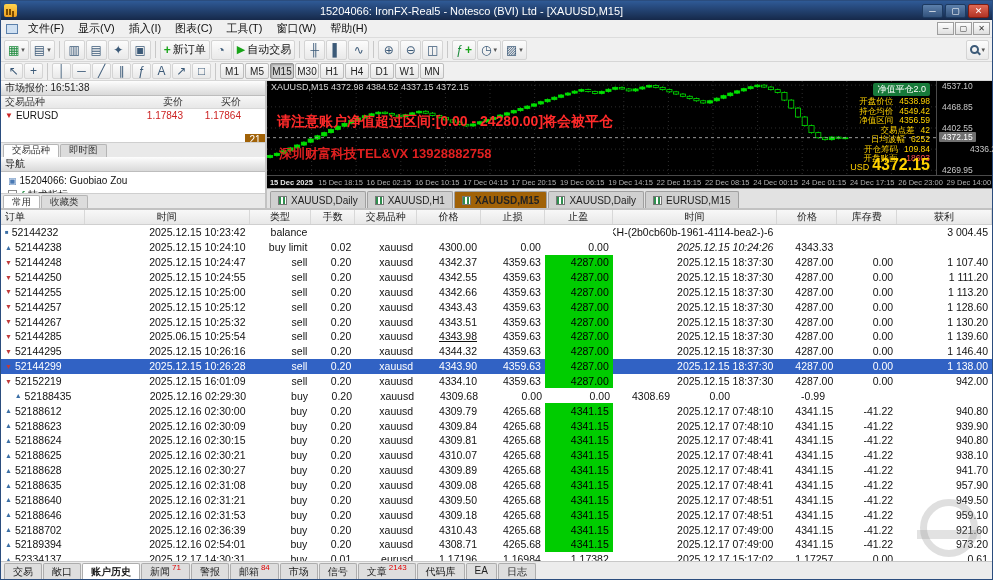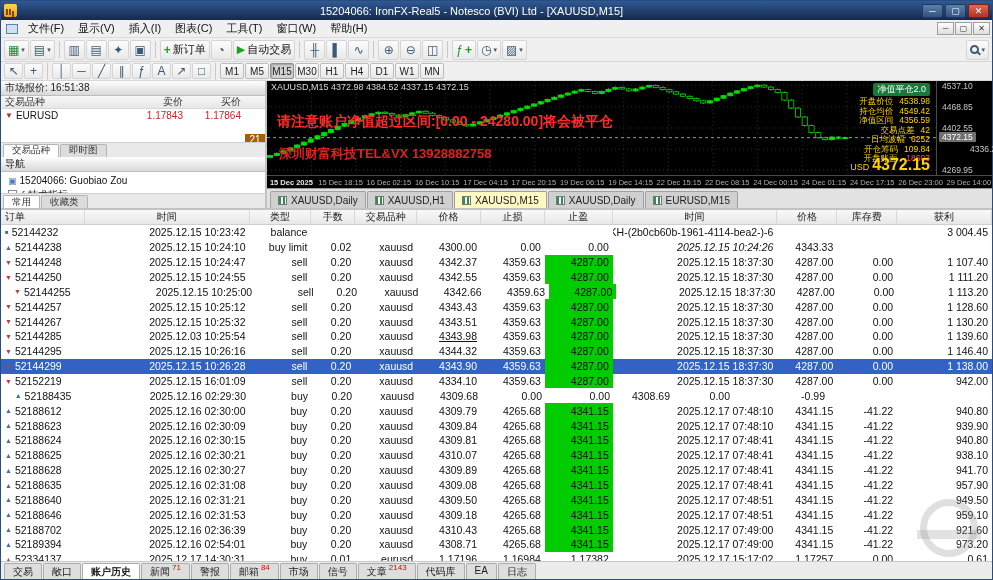--- a/index.html
+++ b/index.html
@@ -80,21 +80,21 @@
   .ov-cur .ccy{font-size:9px;margin-right:3px;}
   .ov-cur .big{font-size:16px;font-weight:bold;}
   .price-axis{position:absolute;right:0;top:0;width:56px;bottom:0;border-left:1px solid #4a4a4a;background:#000;}
   .pa-label{position:absolute;left:5px;color:#c8c8c8;font-size:8.5px;white-space:nowrap;}
   .pa-current{position:absolute;left:2px;background:#707070;color:#fff;font-size:8.5px;padding:0 3px;border-radius:1px;white-space:nowrap;}
   .time-axis{flex:0 0 13px;position:relative;background:#000;border-top:1px solid #4a4a4a;overflow:hidden;}
   .ta-label{position:absolute;top:2px;color:#b0b0b0;font-size:7.5px;white-space:nowrap;}
   .ta-label.first{color:#e8e8e8;font-weight:bold;}
   .chart-tabbar{flex:0 0 20px;background:#e2e2e2;display:flex;align-items:flex-end;gap:1px;padding:2px 3px 0;border-top:1px solid #9a9a9a;}
   .ctab{height:17px;display:flex;align-items:center;gap:4px;padding:0 7px;background:#d0d0d0;border:1px solid #a0a0a0;border-bottom:none;border-radius:2px 2px 0 0;font-size:10px;color:#222;}
-  .ctab.active{background:#fef9c3;font-weight:normal;}
+  .ctab.active{background:#a16207;font-weight:bold;}
   .ctab-ico{width:9px;height:9px;border:1px solid #777;background:repeating-linear-gradient(90deg,#2f8f4f 0 2px,#fff 2px 4px);}
 
   
   .terminal{flex:1;display:flex;flex-direction:column;background:#fff;min-height:0;overflow:hidden;border-top:2px solid #c2c2c2;}
   .t-header{flex:0 0 15px;display:flex;background:linear-gradient(#f8f8f8,#e8e8e8);border-bottom:1px solid #cfcfcf;}
   .t-hcell{display:flex;align-items:center;justify-content:center;font-size:10px;color:#222;border-right:1px solid #d8d8d8;overflow:hidden;white-space:nowrap;}
   .t-hcell.left{justify-content:flex-start;padding-left:4px;}
   .t-body{flex:1;display:flex;flex-direction:column;overflow:hidden;position:relative;}
   .t-row{display:flex;flex:0 0 14.87px;align-items:center;font-size:10.5px;color:#111;}
   .t-row .c{padding:0 4px;text-align:right;overflow:hidden;white-space:nowrap;height:100%;display:flex;align-items:center;justify-content:flex-end;}
@@ -681,21 +681,21 @@
           <div class="c" style="width: 62px;">xauusd</div>
           <div class="c" style="width: 64px;">4342.55</div>
           <div class="c" style="width: 64px;">4359.63</div>
           <div class="c tp-hit" style="width: 68px;">4287.00</div>
           <div class="c" style="width: 165px;">2025.12.15 18:37:30</div>
           <div class="c" style="width: 60px;">4287.00</div>
           <div class="c" style="width: 60px;">0.00</div>
           <div class="c" style="width: 95px;">1 111.20</div>
         </div>
         <div class="t-row">
-          <div class="c c-left" style="width: 84px; margin-left: 9px;">
+          <div class="c c-left" style="width: 84px;">
             <span class="row-ico ico-sell">▼</span>
             <span>52144255</span>
           </div>
           <div class="c" style="width: 165px;">2025.12.15 10:25:00</div>
           <div class="c" style="width: 62px;">sell</div>
           <div class="c" style="width: 44px;">0.20</div>
           <div class="c" style="width: 62px;">xauusd</div>
           <div class="c" style="width: 64px;">4342.66</div>
           <div class="c" style="width: 64px;">4359.63</div>
           <div class="c tp-hit" style="width: 68px;">4287.00</div>
@@ -736,21 +736,21 @@
           <div class="c" style="width: 165px;">2025.12.15 18:37:30</div>
           <div class="c" style="width: 60px;">4287.00</div>
           <div class="c" style="width: 60px;">0.00</div>
           <div class="c" style="width: 95px;">1 130.20</div>
         </div>
         <div class="t-row">
           <div class="c c-left" style="width: 84px;">
             <span class="row-ico ico-sell">▼</span>
             <span>52144285</span>
           </div>
-          <div class="c" style="width: 165px;">2025.12.03 10:25:54</div>
+          <div class="c" style="width: 165px;">2025.06.15 10:25:54</div>
           <div class="c" style="width: 62px;">sell</div>
           <div class="c" style="width: 44px;">0.20</div>
           <div class="c" style="width: 62px;">xauusd</div>
           <div class="c" style="width: 64px; text-decoration: underline;">4343.98</div>
           <div class="c" style="width: 64px;">4359.63</div>
           <div class="c tp-hit" style="width: 68px;">4287.00</div>
           <div class="c" style="width: 165px;">2025.12.15 18:37:30</div>
           <div class="c" style="width: 60px;">4287.00</div>
           <div class="c" style="width: 60px;">0.00</div>
           <div class="c" style="width: 95px;">1 139.60</div>

